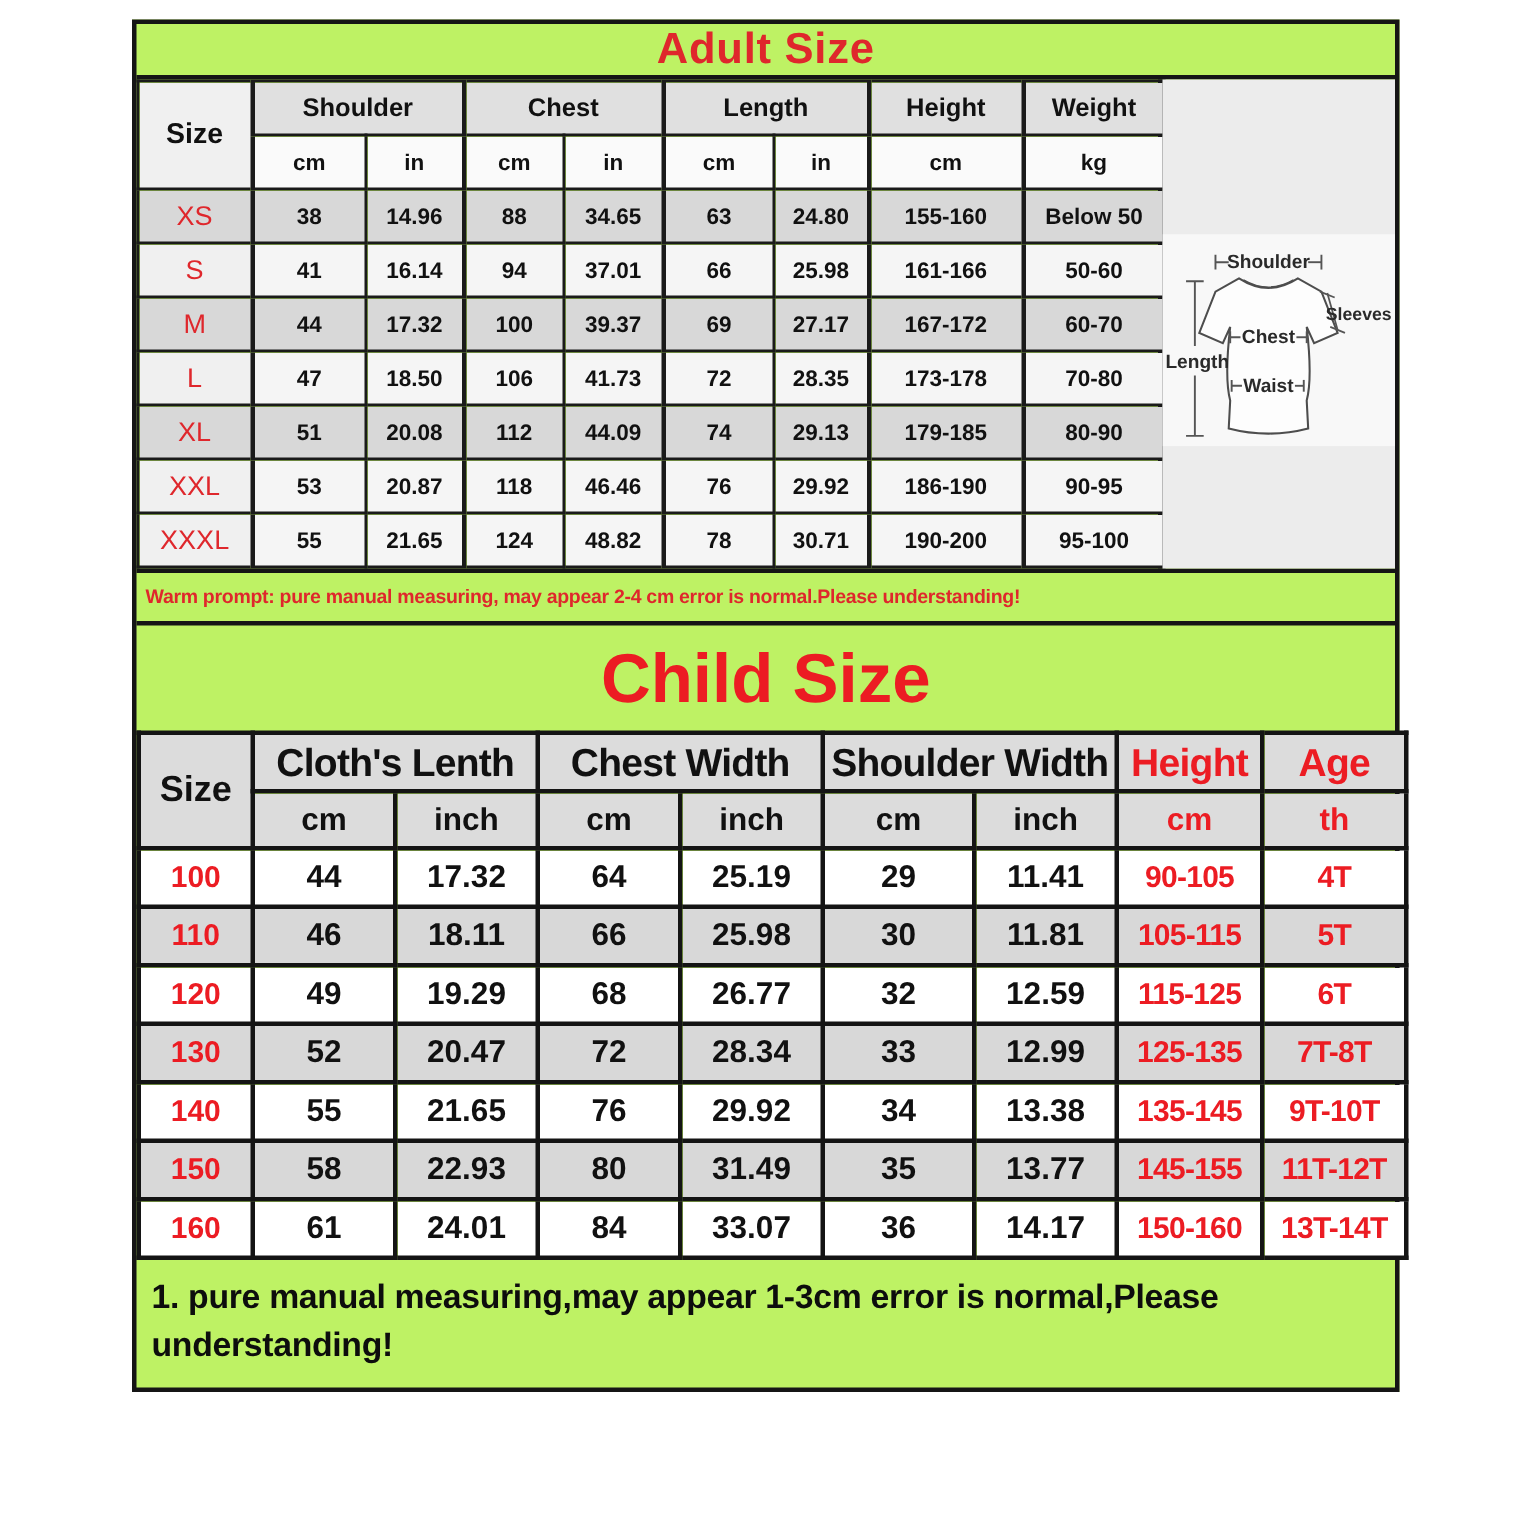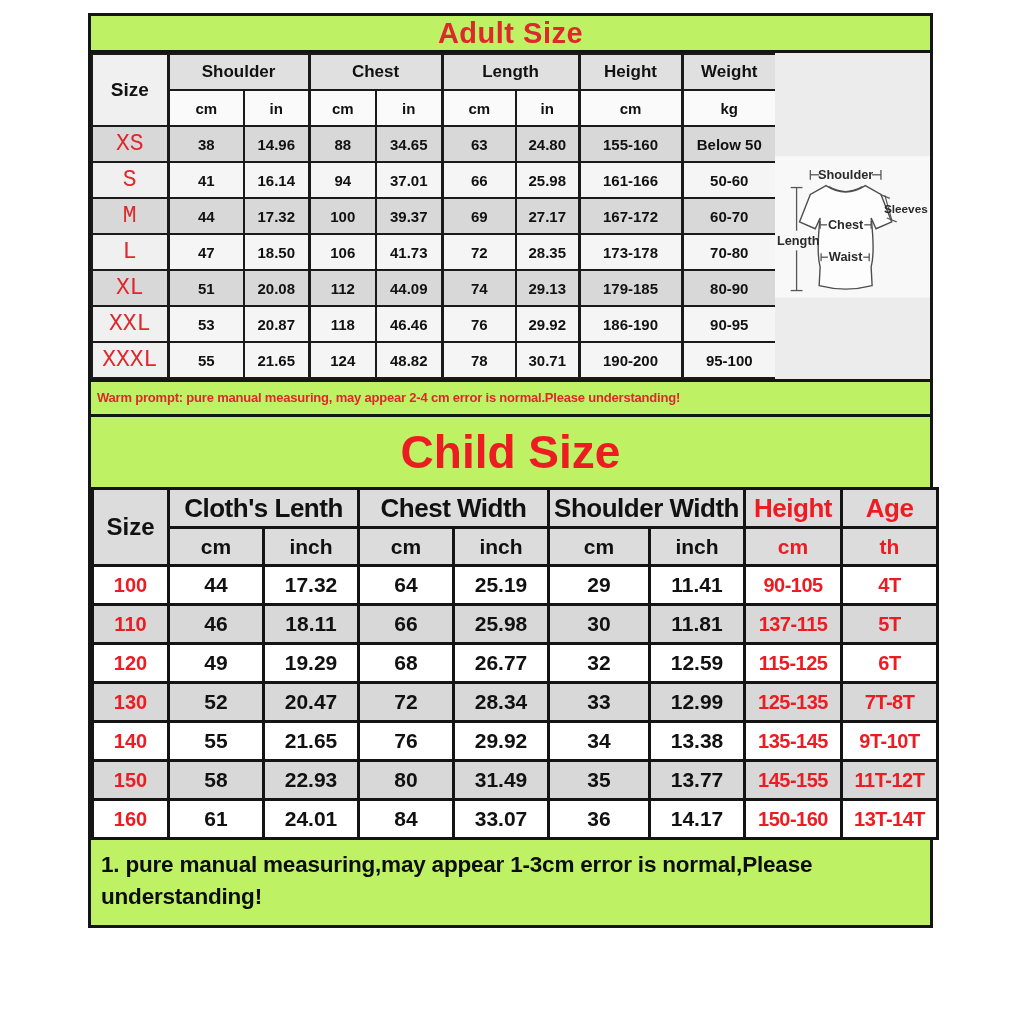--- a/index.html
+++ b/index.html
@@ -27,21 +27,21 @@
     font-size:15px;font-weight:bold;color:#111;height:32px;padding:0 1px;
     background:var(--light_row,#f5f5f5);overflow:hidden;
   }
   .adult-table .grp{border-left-width:3px;}
   .adult-table tr{height:36px;}
   .adult-table .cat{background:var(--header_gray,#e0e0e0);font-size:17px;height:31px;}
   .adult-table .unit{background:#fafafa;font-size:15px;height:30px;}
   .adult-table .size-head{background:#f0f0f0;font-size:19px;}
   .adult-table tr.shaded td{background:var(--gray_row,#d8d8d8);}
   .adult-table td.size-label{
-    color:var(--red,#df272c);font-size:23px;font-weight:400;background:#f0f0f0;font-family:Liberation Mono, monospace;
+    color:var(--red,#df272c);font-size:18px;font-weight:400;background:#f0f0f0;
   }
   .adult-table tr.shaded td.size-label{background:var(--gray_row,#d8d8d8);}
   
   .diagram-panel{flex:1;background:var(--panel_gray,#ececec);position:relative;}
   .diagram-panel svg{display:block;width:100%;height:100%;}
   
   .warm-prompt{
     border-bottom:3px solid #151515;
     padding:8px 6px 9px 6px;font-size:13px;font-weight:bold;color:var(--red,#df272c);
     white-space:nowrap;letter-spacing:-0.2px;
@@ -293,21 +293,21 @@
           <td class="c-red">4T</td>
         </tr>
         <tr class="shaded">
           <td class="c-size">110</td>
           <td>46</td>
           <td>18.11</td>
           <td>66</td>
           <td>25.98</td>
           <td>30</td>
           <td>11.81</td>
-          <td class="c-red">137-115</td>
+          <td class="c-red">105-115</td>
           <td class="c-red">5T</td>
         </tr>
         <tr>
           <td class="c-size">120</td>
           <td>49</td>
           <td>19.29</td>
           <td>68</td>
           <td>26.77</td>
           <td>32</td>
           <td>12.59</td>

